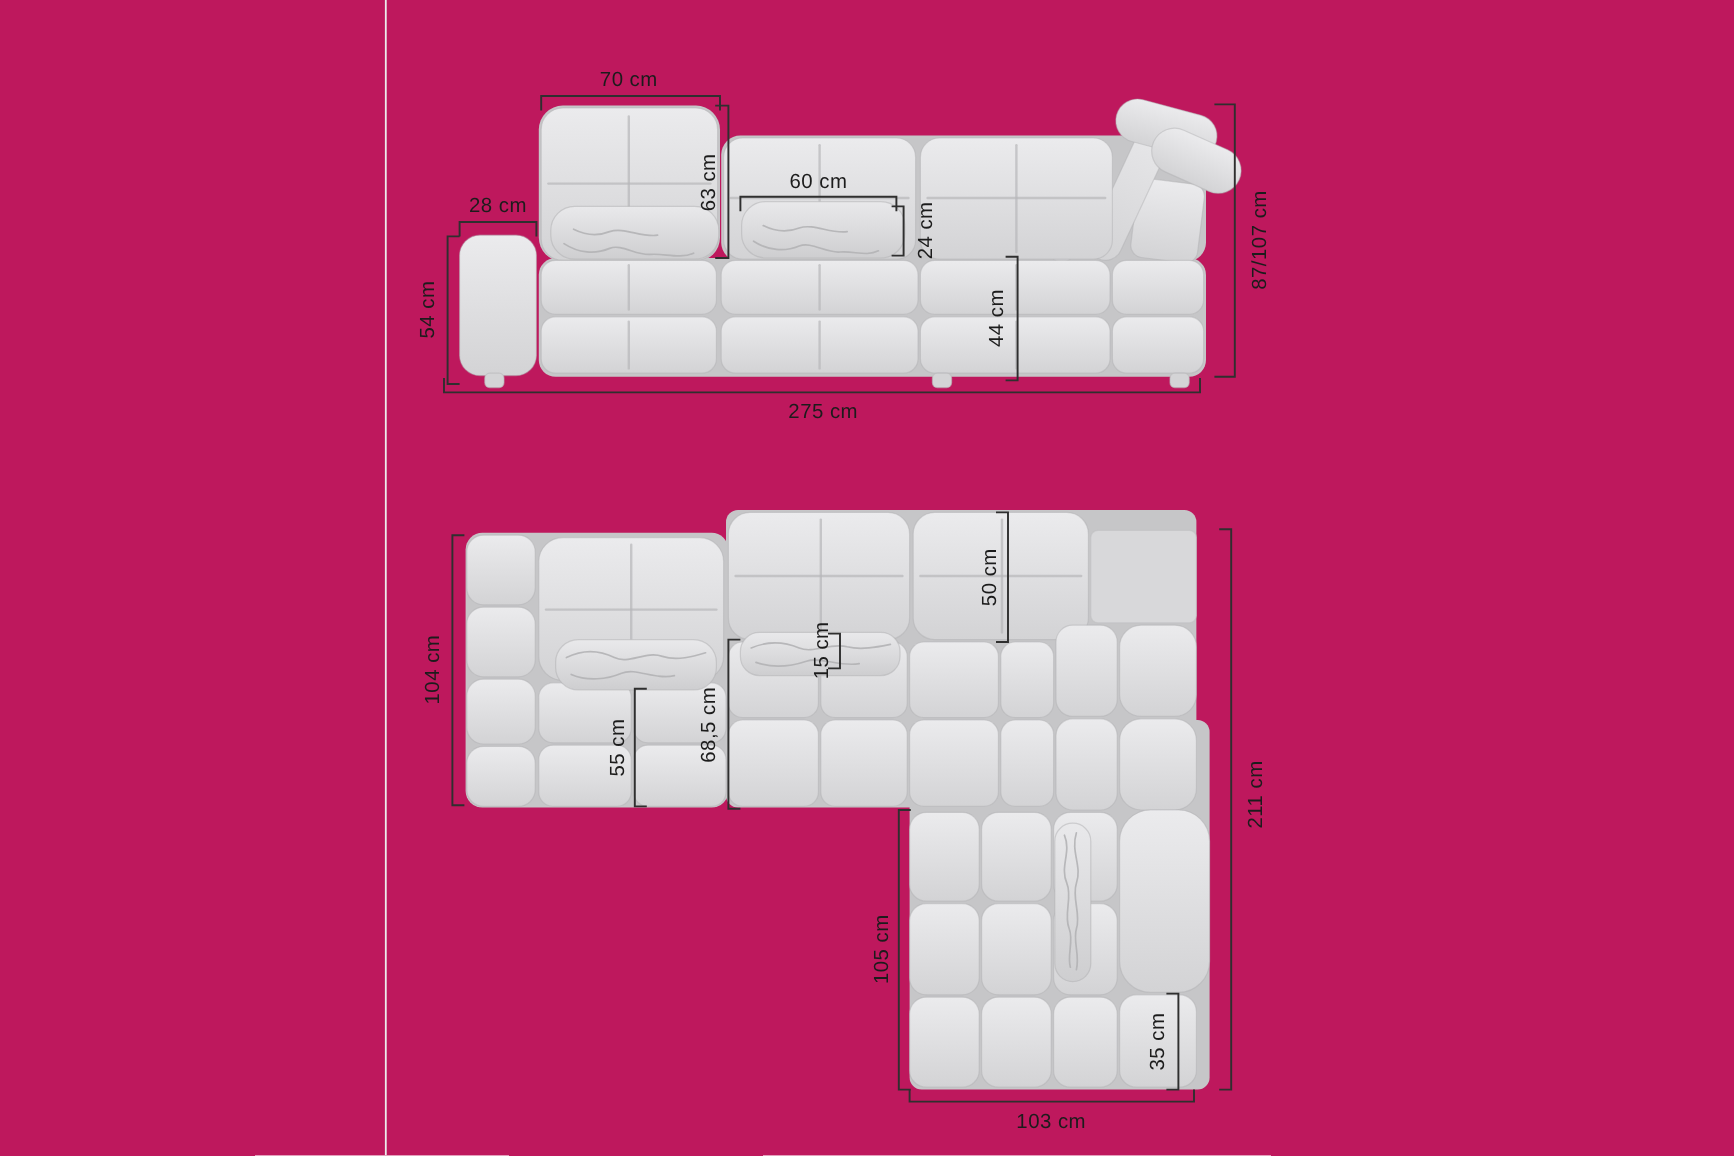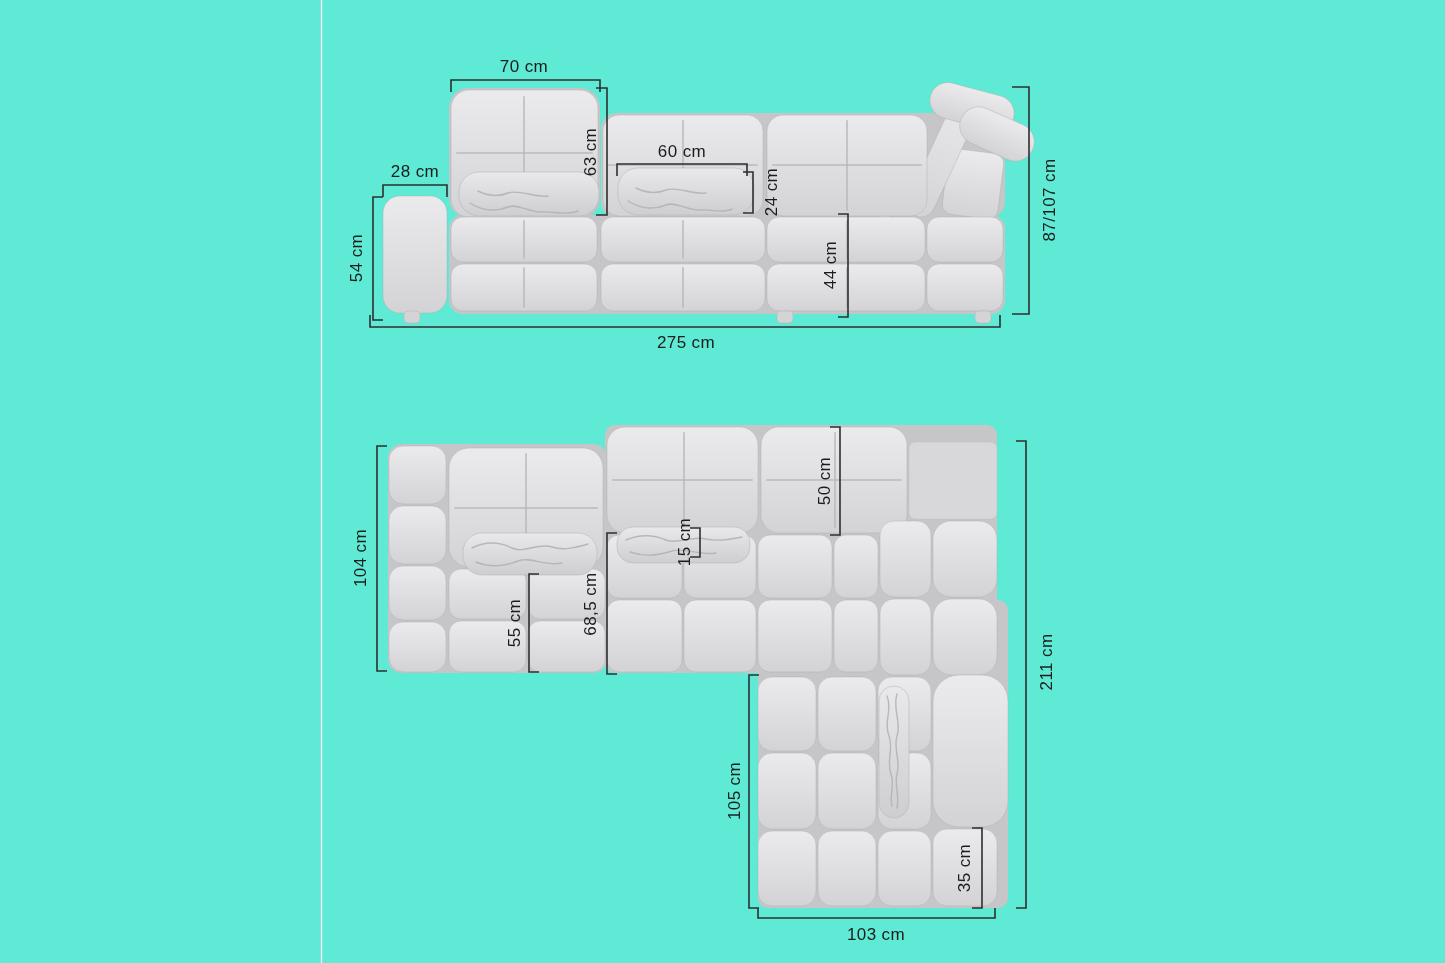--- a/index.html
+++ b/index.html
@@ -1,18 +1,18 @@
 <!DOCTYPE html>
 <html><head>
 <meta charset="utf-8">
 <style>
   html,body{margin:0;padding:0;background:#ffffff;}
   .canvas{
     width:1445px;height:963px;position:relative;
-    background:#5eead4;
+    background:#be185d;
     font-family:"Liberation Sans", sans-serif;
     overflow:hidden;
   }
   svg{display:block;}
   .dim-line{fill:none;stroke:#2f2f2f;stroke-width:1.6;}
   .dim-label{font-size:17px;fill:#1c1c1c;font-weight:500;letter-spacing:.4px;}
   .base{fill:#c6c6c8;}
   .cushion{fill:url(#gradCushion);stroke:#b0b0b2;stroke-opacity:.45;stroke-width:1;}
   .panel{fill:#d8d8da;stroke:#bfbfc1;stroke-opacity:.5;stroke-width:1;}
   .seam{fill:none;stroke:#b7b7b9;stroke-width:2;stroke-opacity:.7;stroke-linecap:round;}

